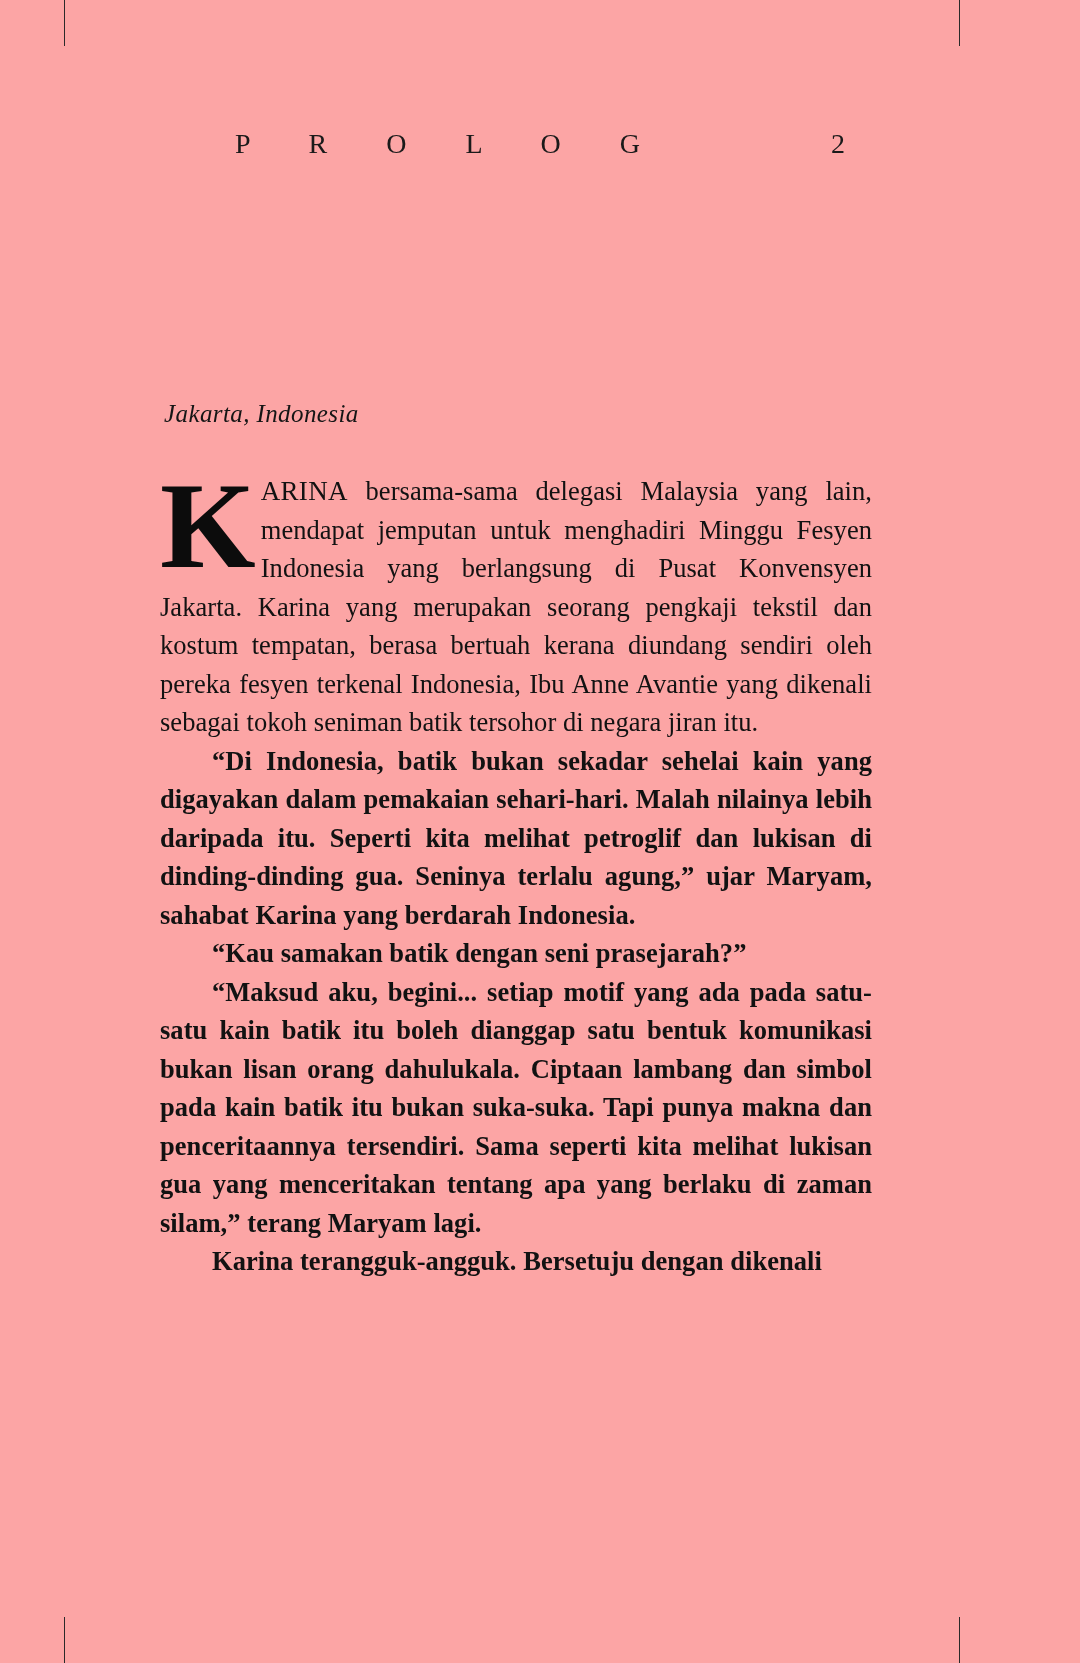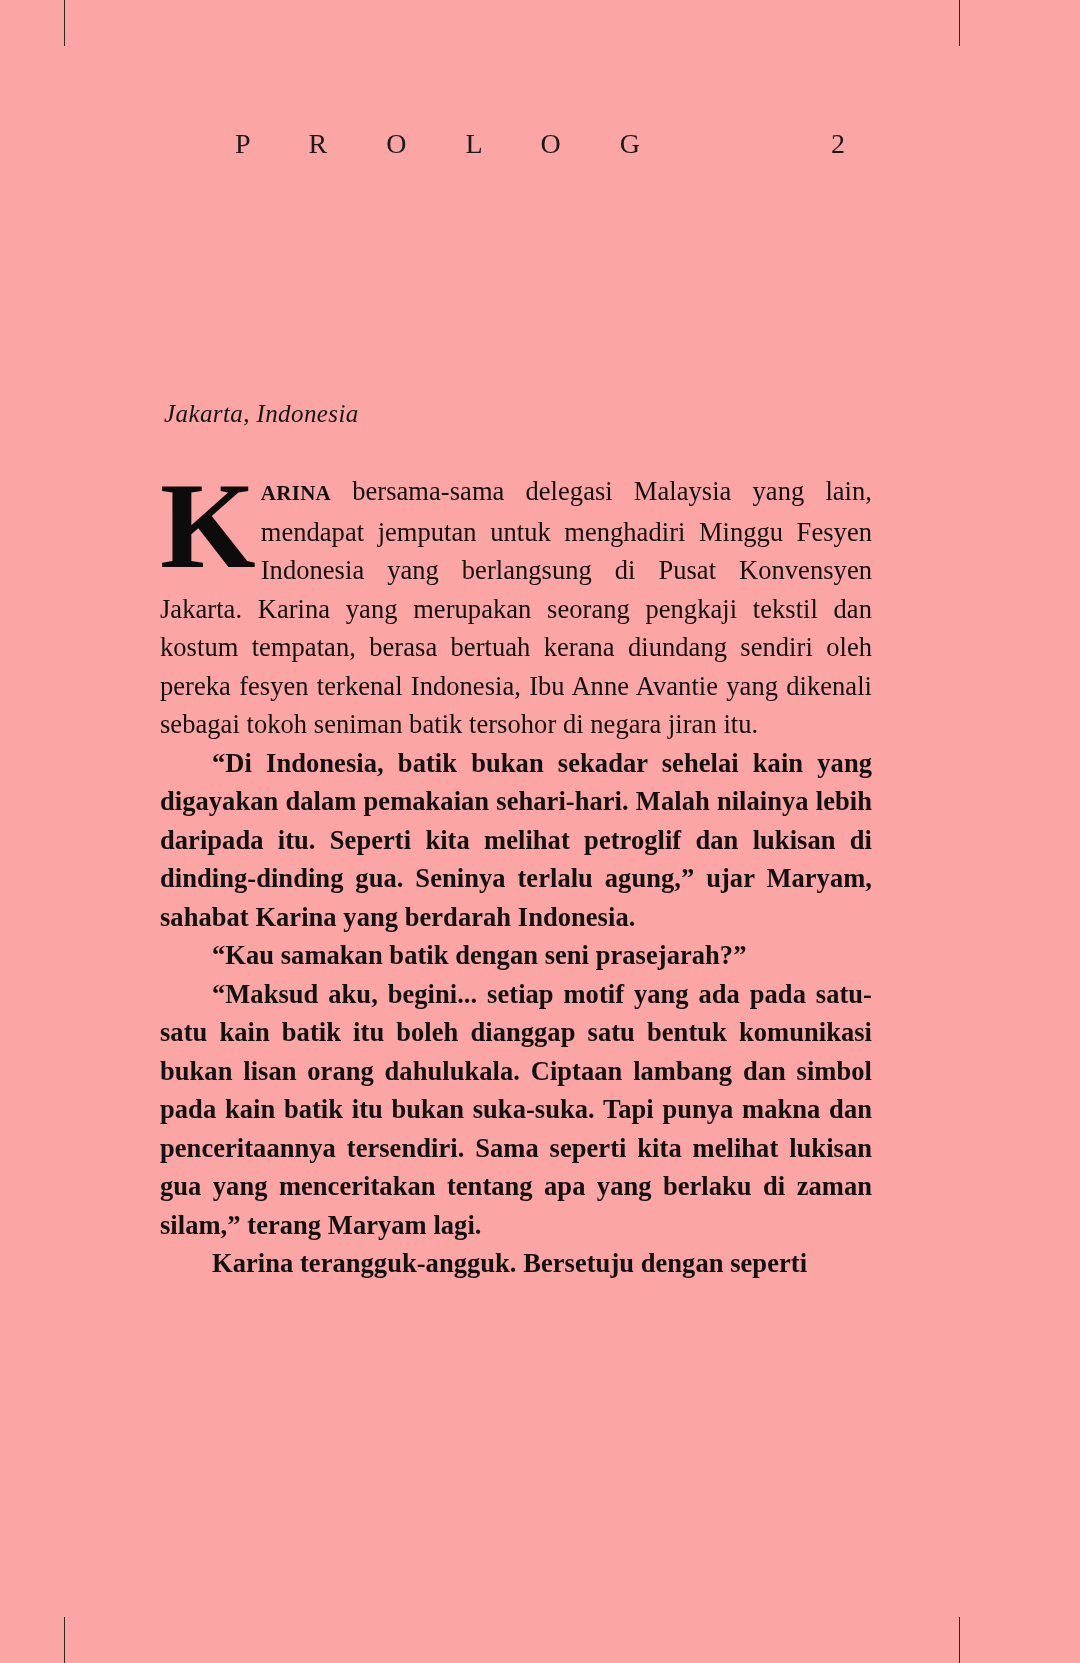--- a/index.html
+++ b/index.html
@@ -79,22 +79,22 @@
     float: left;
     font-size: 123px;
     line-height: 0.78;
     font-weight: 700;
     margin: 6px 5px -6px 0;
     padding: 0;
     color: #0c0c0c;
     font-family: "Liberation Serif", "DejaVu Serif", serif;
   }
   .smallcaps {
-    font-weight: 700;
-    font-size: 21px;
+    font-weight: 400;
+    font-size: 27px;
     letter-spacing: 0.3px;
   }
 </style>
 </head>
 <body>
 
 <div class="page">
 
   <div class="crop v crop-tl-v"></div>
   <div class="crop v crop-tr-v"></div>
@@ -109,16 +109,16 @@
 
     <p class="body"><span class="dropcap">K</span><span class="smallcaps">ARINA</span><span> bersama-sama delegasi Malaysia yang lain, mendapat jemputan untuk menghadiri Minggu Fesyen Indonesia yang berlangsung di Pusat Konvensyen Jakarta. Karina yang merupakan seorang pengkaji tekstil dan kostum tempatan, berasa bertuah kerana diundang sendiri oleh pereka fesyen terkenal Indonesia, Ibu Anne Avantie yang dikenali sebagai tokoh seniman batik tersohor di negara jiran itu.</span></p>
 
     <p class="body indent">“Di Indonesia, batik bukan sekadar sehelai kain yang digayakan dalam pemakaian sehari-hari. Malah nilainya lebih daripada itu. Seperti kita melihat petroglif dan lukisan di dinding-dinding gua. Seninya terlalu agung,” ujar Maryam, sahabat Karina yang berdarah Indonesia.</p>
 
 
     <p class="body indent">“Kau samakan batik dengan seni prasejarah?”</p>
 
     <p class="body indent">“Maksud aku, begini... setiap motif yang ada pada satu-satu kain batik itu boleh dianggap satu bentuk komunikasi bukan lisan orang dahulukala. Ciptaan lambang dan simbol pada kain batik itu bukan suka-suka. Tapi punya makna dan penceritaannya tersendiri. Sama seperti kita melihat lukisan gua yang menceritakan tentang apa yang berlaku di zaman silam,” terang Maryam lagi.</p>
 
-    <p class="body indent">Karina terangguk-angguk. Bersetuju dengan seperti</p>
+    <p class="body indent">Karina terangguk-angguk. Bersetuju dengan dikenali</p>
 
   </div>
 </div>
 
 </body></html>

